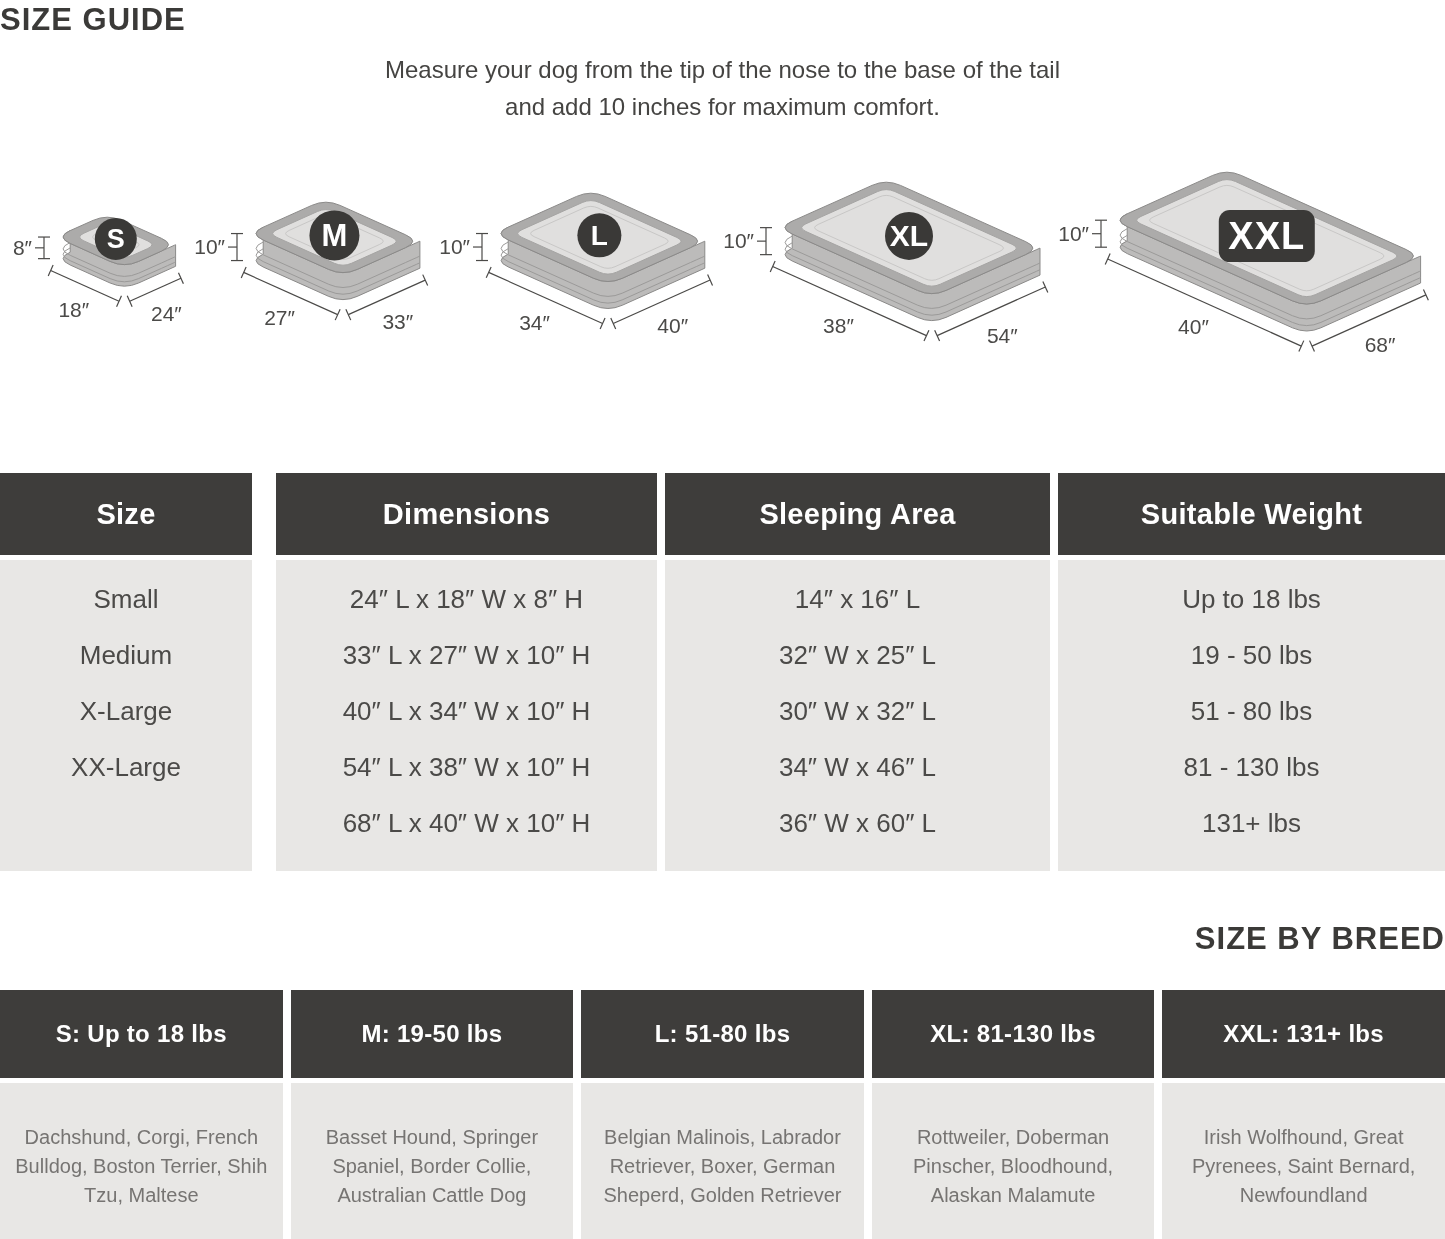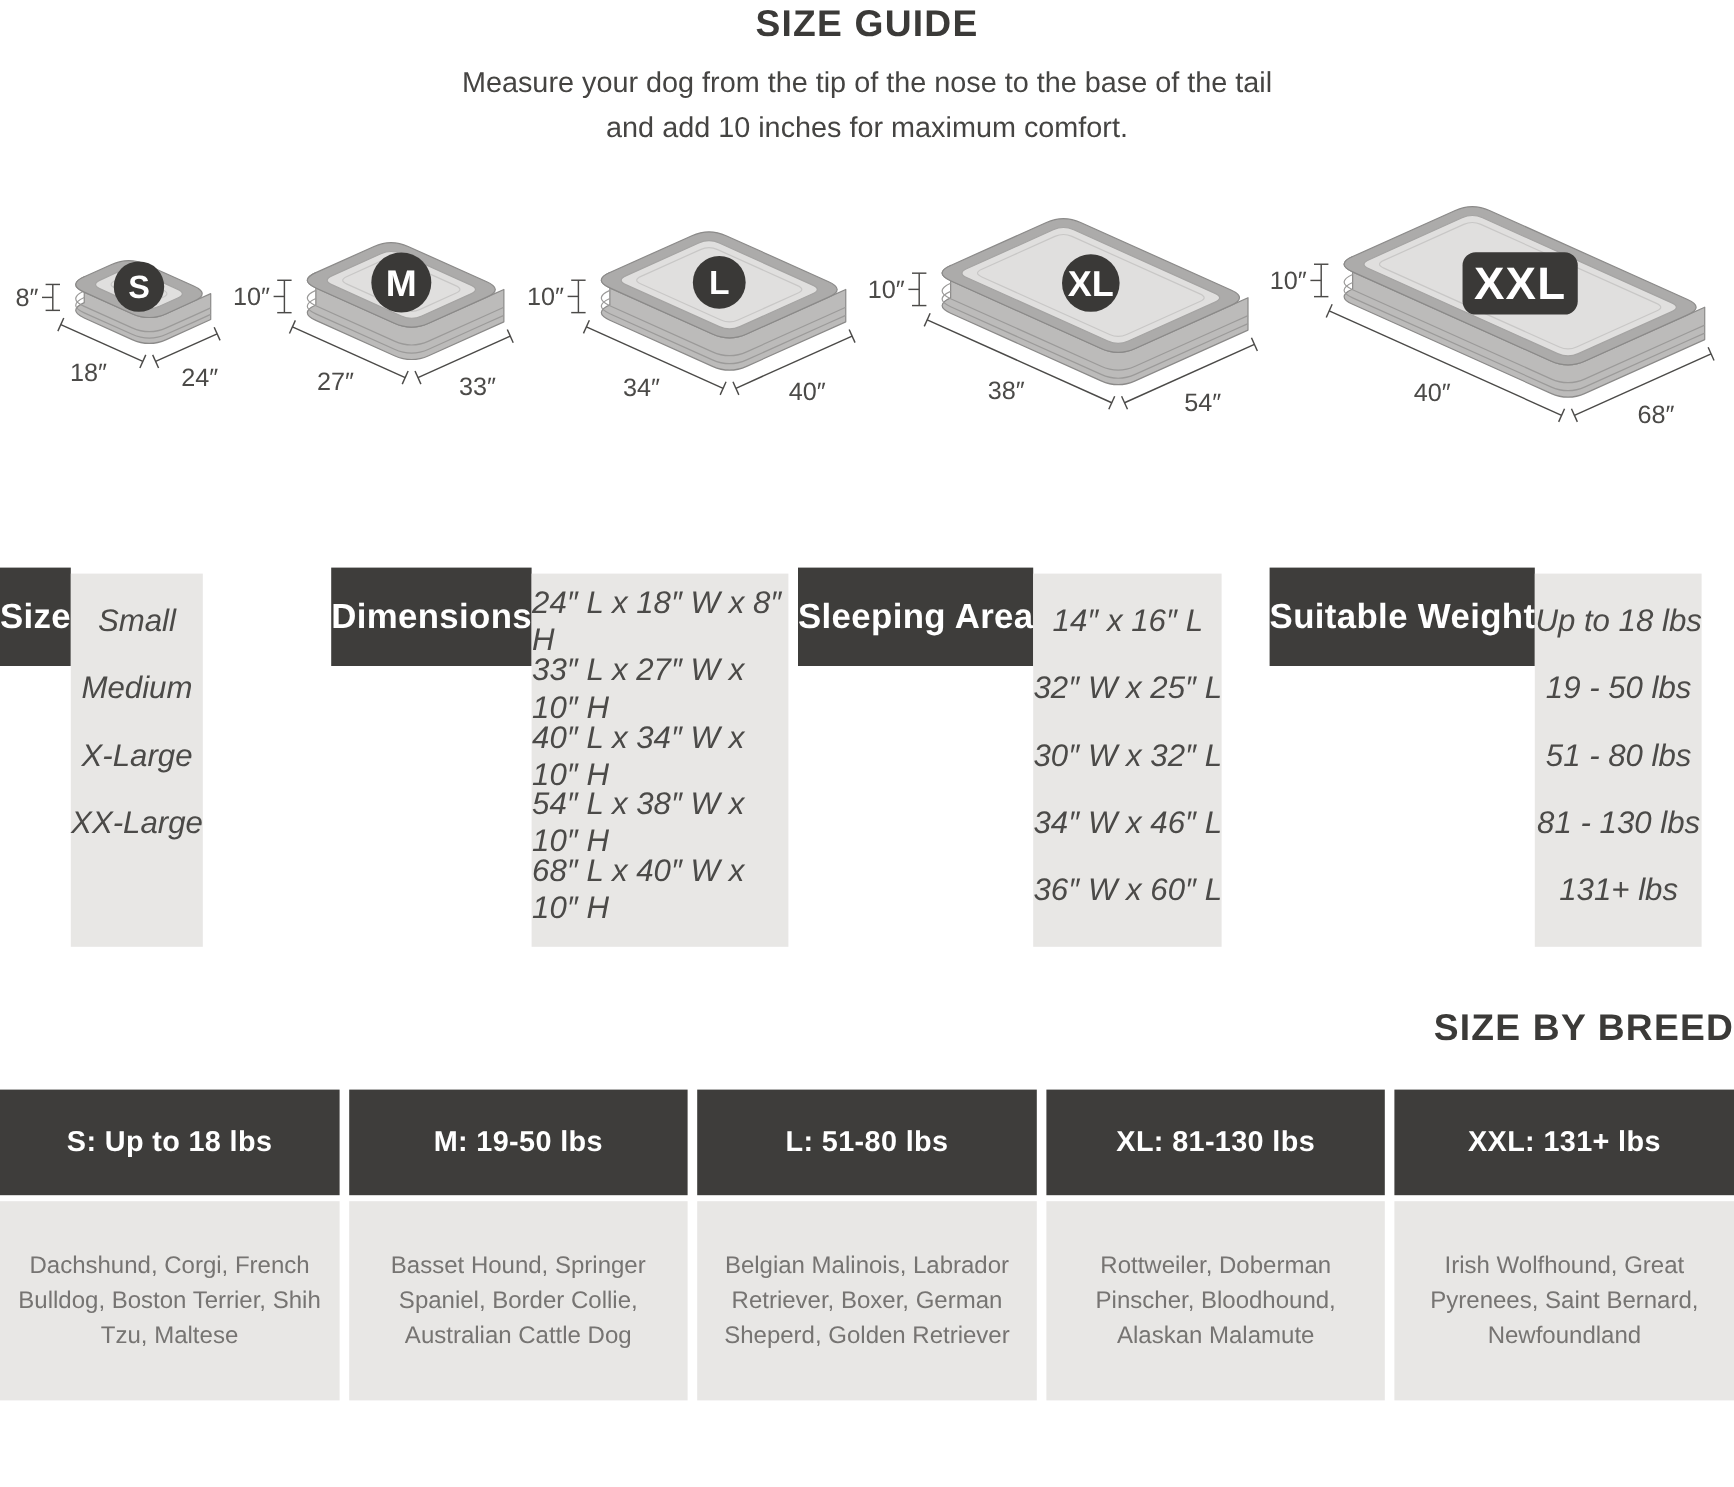--- a/index.html
+++ b/index.html
@@ -2,51 +2,51 @@
 <html><head>
 <meta charset="utf-8">
 <style>
   html,body{margin:0;padding:0;}
   body{
     width:1445px;height:1239px;background:#ffffff;overflow:hidden;
     font-family:"Liberation Sans",sans-serif;color:#4a4948;
     -webkit-font-smoothing:antialiased;
   }
   .page-title{
-    padding-top:2px;text-align:center;font-size:31px;font-weight:bold;
+    padding-top:2px;text-align:left;font-size:31px;font-weight:bold;
     letter-spacing:1px;color:#3b3a38;
   }
   .subtitle{
     margin-top:13px;text-align:center;font-size:24px;line-height:37px;color:#454442;
   }
   .beds-row{
     margin-top:26px;height:252px;padding:0 10px;
     display:flex;align-items:center;justify-content:space-between;
   }
   .beds-row svg{overflow:visible;display:block;}
   svg text{font-family:"Liberation Sans",sans-serif;}
 
   .size-table{
     display:flex;gap:8px;margin-top:70px;
   }
-  .st-col{display:flex;flex-direction:row;box-sizing:border-box;}
+  .st-col{display:flex;flex-direction:column;box-sizing:border-box;}
   .st-col.c1{flex:0 0 252px;}
   .st-col.c2{flex:0 0 397px;padding-left:16px;}
   .st-col.c3{flex:0 0 385px;}
   .st-col.c4{flex:0 0 387px;}
   .st-header{
     background:#3e3d3b;color:#ffffff;font-weight:bold;font-size:29px;height:82px;
     display:flex;align-items:center;justify-content:center;letter-spacing:0.3px;
   }
   .st-body{
     background:#e8e7e5;margin-top:5px;height:311px;box-sizing:border-box;padding-top:12px;
   }
   .st-cell{
     height:55.8px;display:flex;align-items:center;justify-content:center;
-    font-size:26px;color:#4b4a48;font-style:italic;
+    font-size:26px;color:#4b4a48;
   }
   .breed-title{
     margin-top:50px;text-align:right;font-size:31px;font-weight:bold;
     letter-spacing:1px;color:#3b3a38;height:36px;line-height:36px;
   }
   .breed-table{display:flex;gap:8px;margin-top:33px;}
   .breed-col{flex:1 1 0;display:flex;flex-direction:column;min-width:0;}
   .breed-header{
     background:#3e3d3b;color:#ffffff;font-weight:bold;font-size:24px;height:88px;
     display:flex;align-items:center;justify-content:center;letter-spacing:0.3px;

